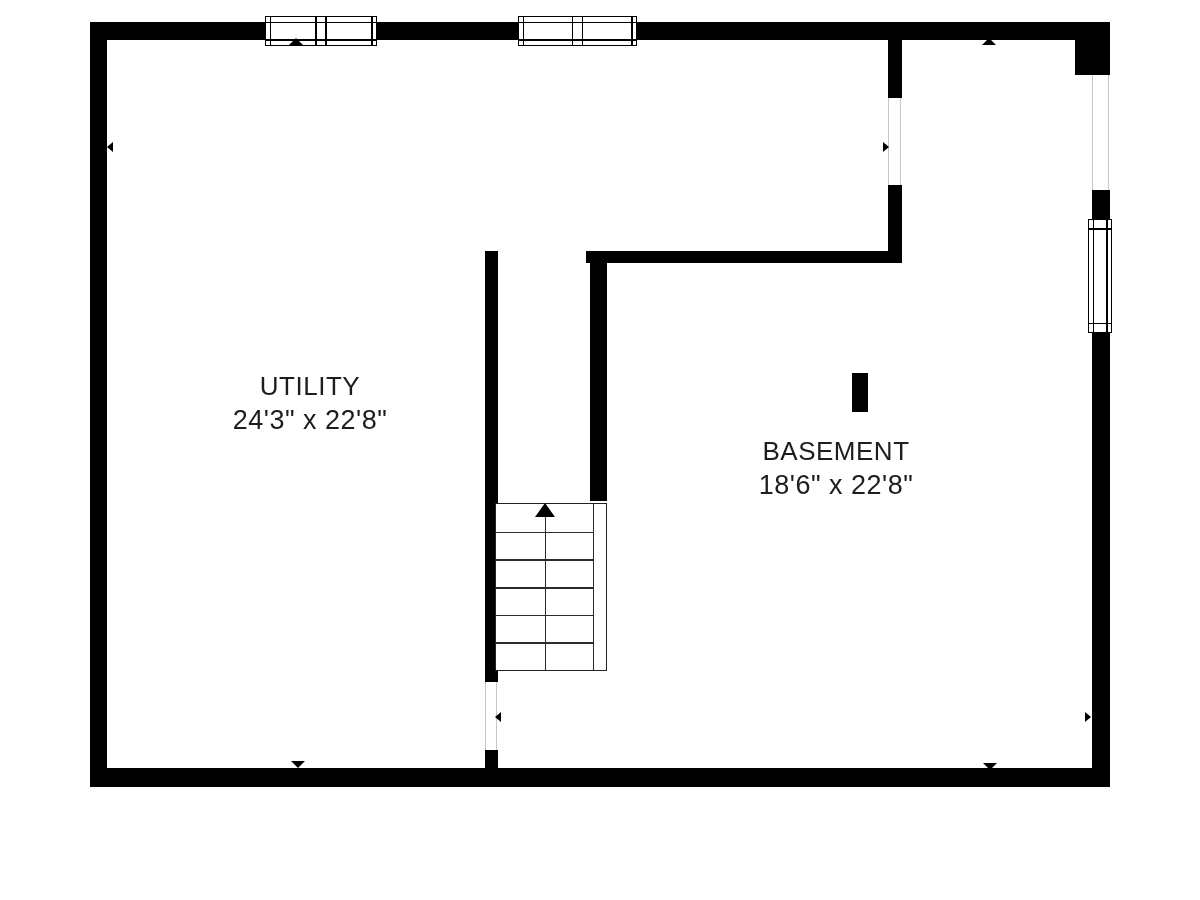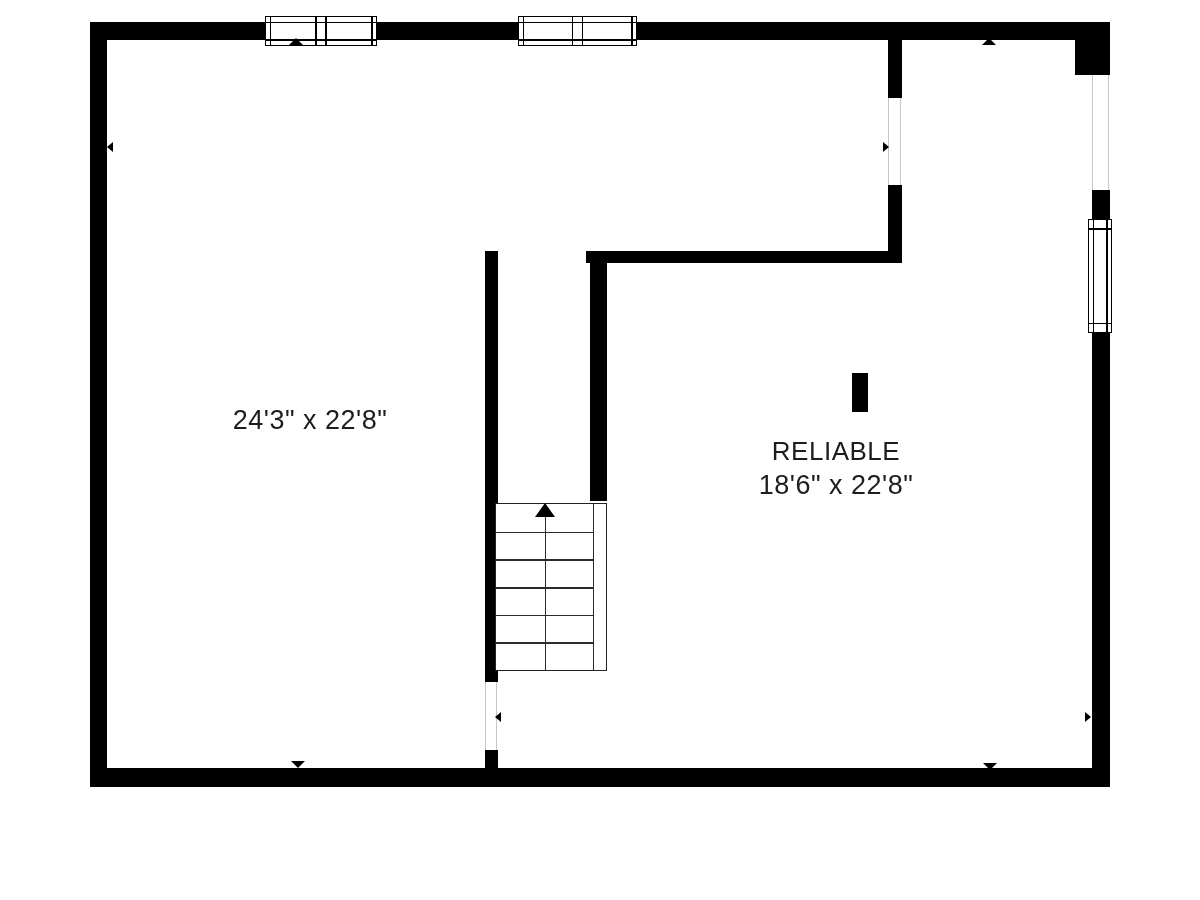--- a/index.html
+++ b/index.html
@@ -112,17 +112,18 @@
 
   <div class="arrow up" style="left:289px;top:38px;"></div>
   <div class="arrow up" style="left:982px;top:38px;"></div>
   <div class="arrow left" style="left:107px;top:142px;"></div>
   <div class="arrow right" style="left:883px;top:142px;"></div>
   <div class="arrow down" style="left:291px;top:761px;"></div>
   <div class="arrow down" style="left:983px;top:763px;"></div>
   <div class="arrow left" style="left:495px;top:712px;"></div>
   <div class="arrow right" style="left:1085px;top:712px;"></div>
 
+  <div class="room-label" style="left:180px;top:373px;">UTILITY</div>
   <div class="room-dims" style="left:180px;top:407px;">24'3" x 22'8"</div>
-  <div class="room-label" style="left:706px;top:438px;">RELIABLE</div>
+  <div class="room-label" style="left:706px;top:438px;">BASEMENT</div>
   <div class="room-dims" style="left:706px;top:472px;">18'6" x 22'8"</div>
 
 </div>
 
 </body></html>

